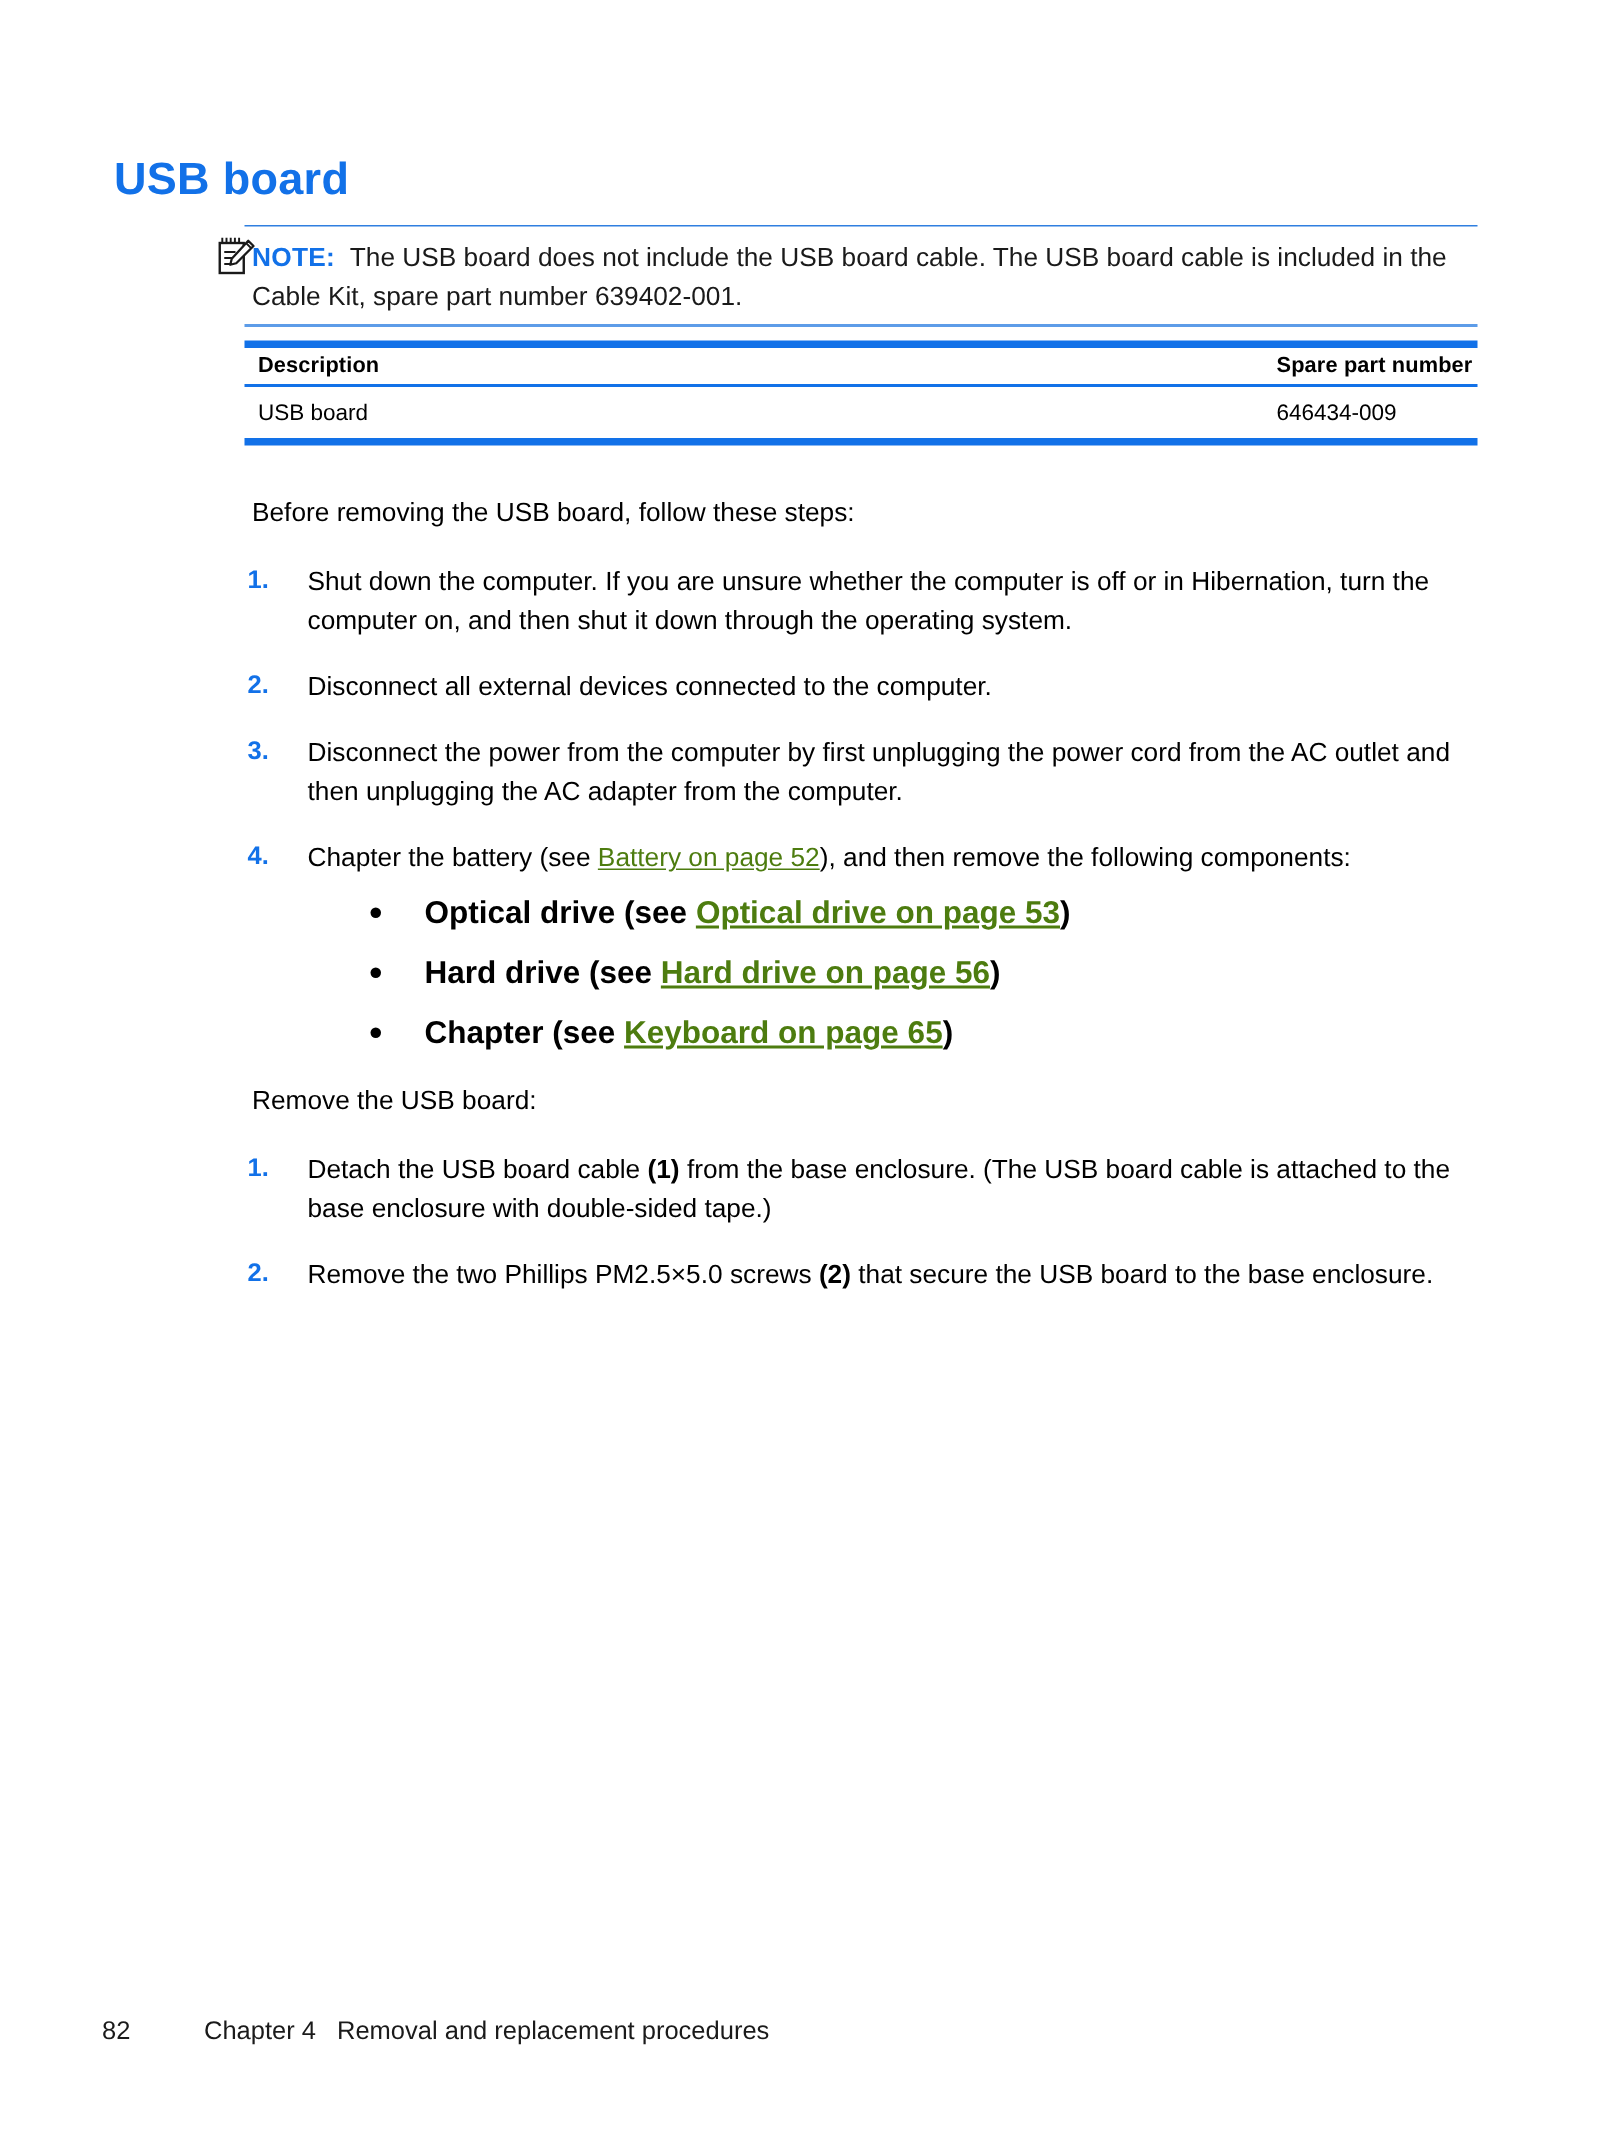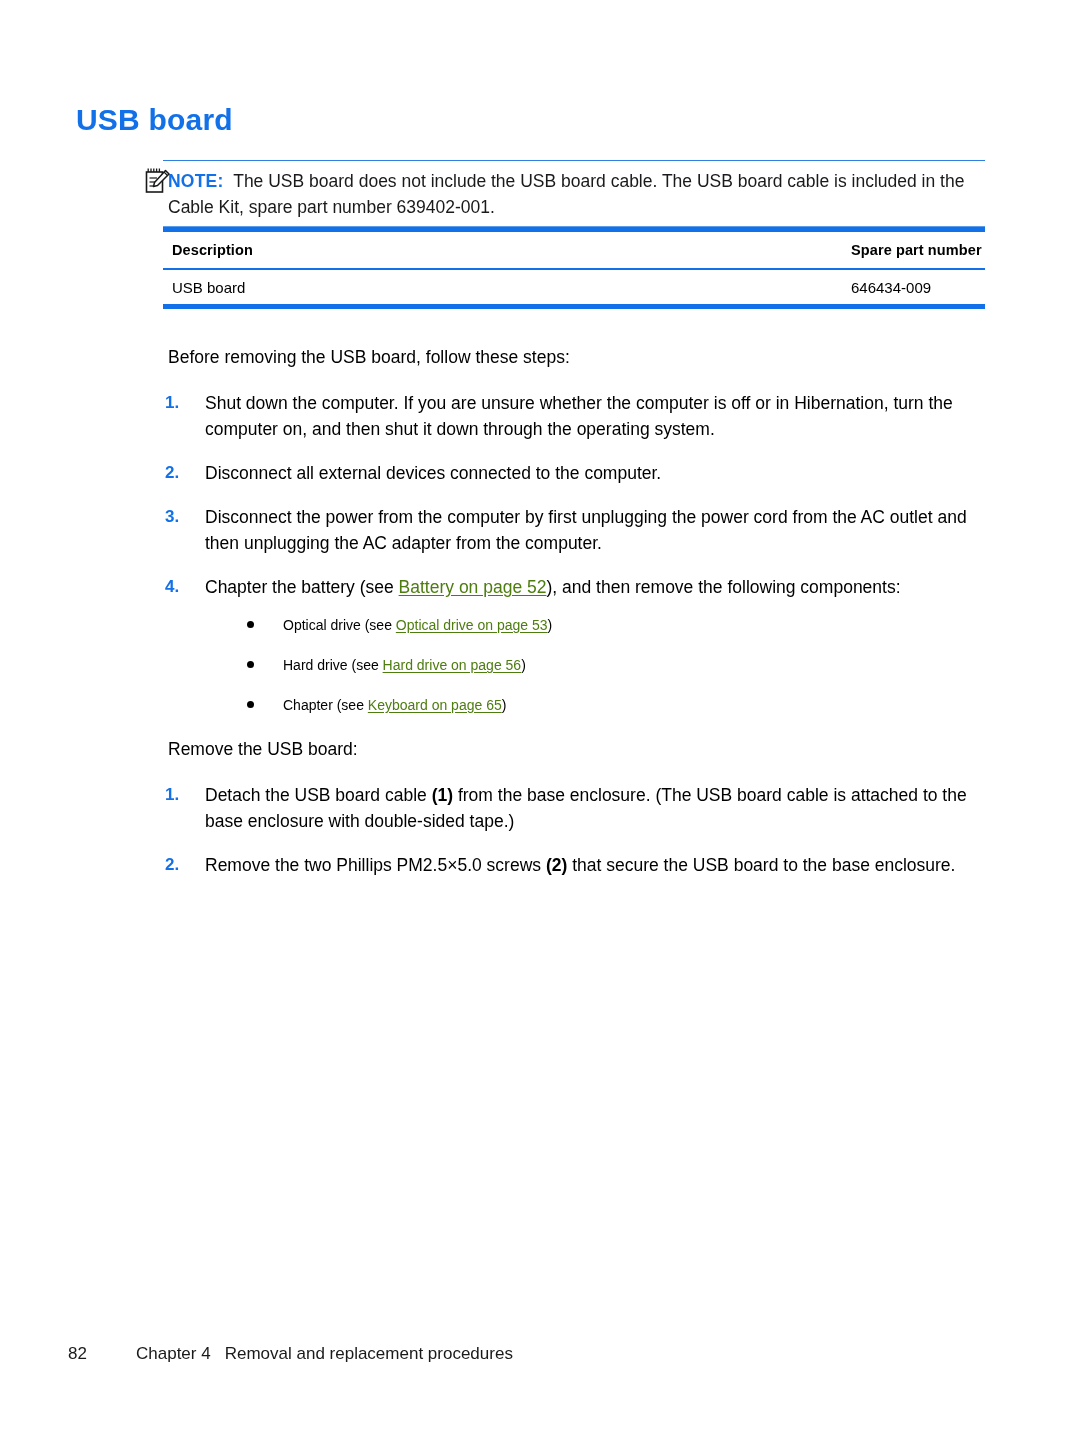--- a/index.html
+++ b/index.html
@@ -30,21 +30,21 @@
     font-size: 30px;
     font-weight: bold;
     color: #1271e8;
     letter-spacing: 0.2px;
   }
 
   
   .note-block {
     position: absolute;
     left: 145px;
-    top: 160px;
+    top: 150px;
     width: 840px;
   }
   .note-rule-top {
     height: 1.4px;
     background: #2f7fe0;
     width: 840px;
     margin-left: 18px;
     width: 822px;
   }
   .note-body {
@@ -91,21 +91,21 @@
   .rule-thin {
     height: 2px;
     background: #1271e8;
     width: 100%;
   }
   .trow {
     display: flex;
     align-items: center;
   }
   .trow.header {
-    height: 36px;
+    height: 24px;
     font-weight: bold;
     font-size: 14.5px;
     letter-spacing: 0.1px;
   }
   .trow.data {
     height: 34px;
     font-size: 15px;
   }
   .col-desc {
     width: 664px;
@@ -115,21 +115,21 @@
   .col-spn {
     flex: 1;
     padding-left: 0px;
     margin-left: 24px;
   }
 
   
   .content {
     position: absolute;
     left: 0;
-    top: 344px;
+    top: 328px;
     width: 1080px;
   }
   .para {
     position: relative;
     margin-left: 168px;
     width: 820px;
     font-size: 17.5px;
     line-height: 26px;
     margin-bottom: 20px;
   }
@@ -160,23 +160,24 @@
   ul.bullets {
     list-style: none;
     margin: 12px 0 0 0;
     padding: 0;
   }
   li.bullet {
     position: relative;
     margin-left: 42px;
     padding-left: 36px;
     box-sizing: border-box;
-    font-size: 14px;
+    font-size: 21px;
     line-height: 26px;
     margin-bottom: 14px;
+    font-weight: bold;
   }
   li.bullet > .dot {
     position: absolute;
     left: 0;
     top: 9px;
     width: 7px;
     height: 7px;
     background: #000;
     border-radius: 50%;
   }

